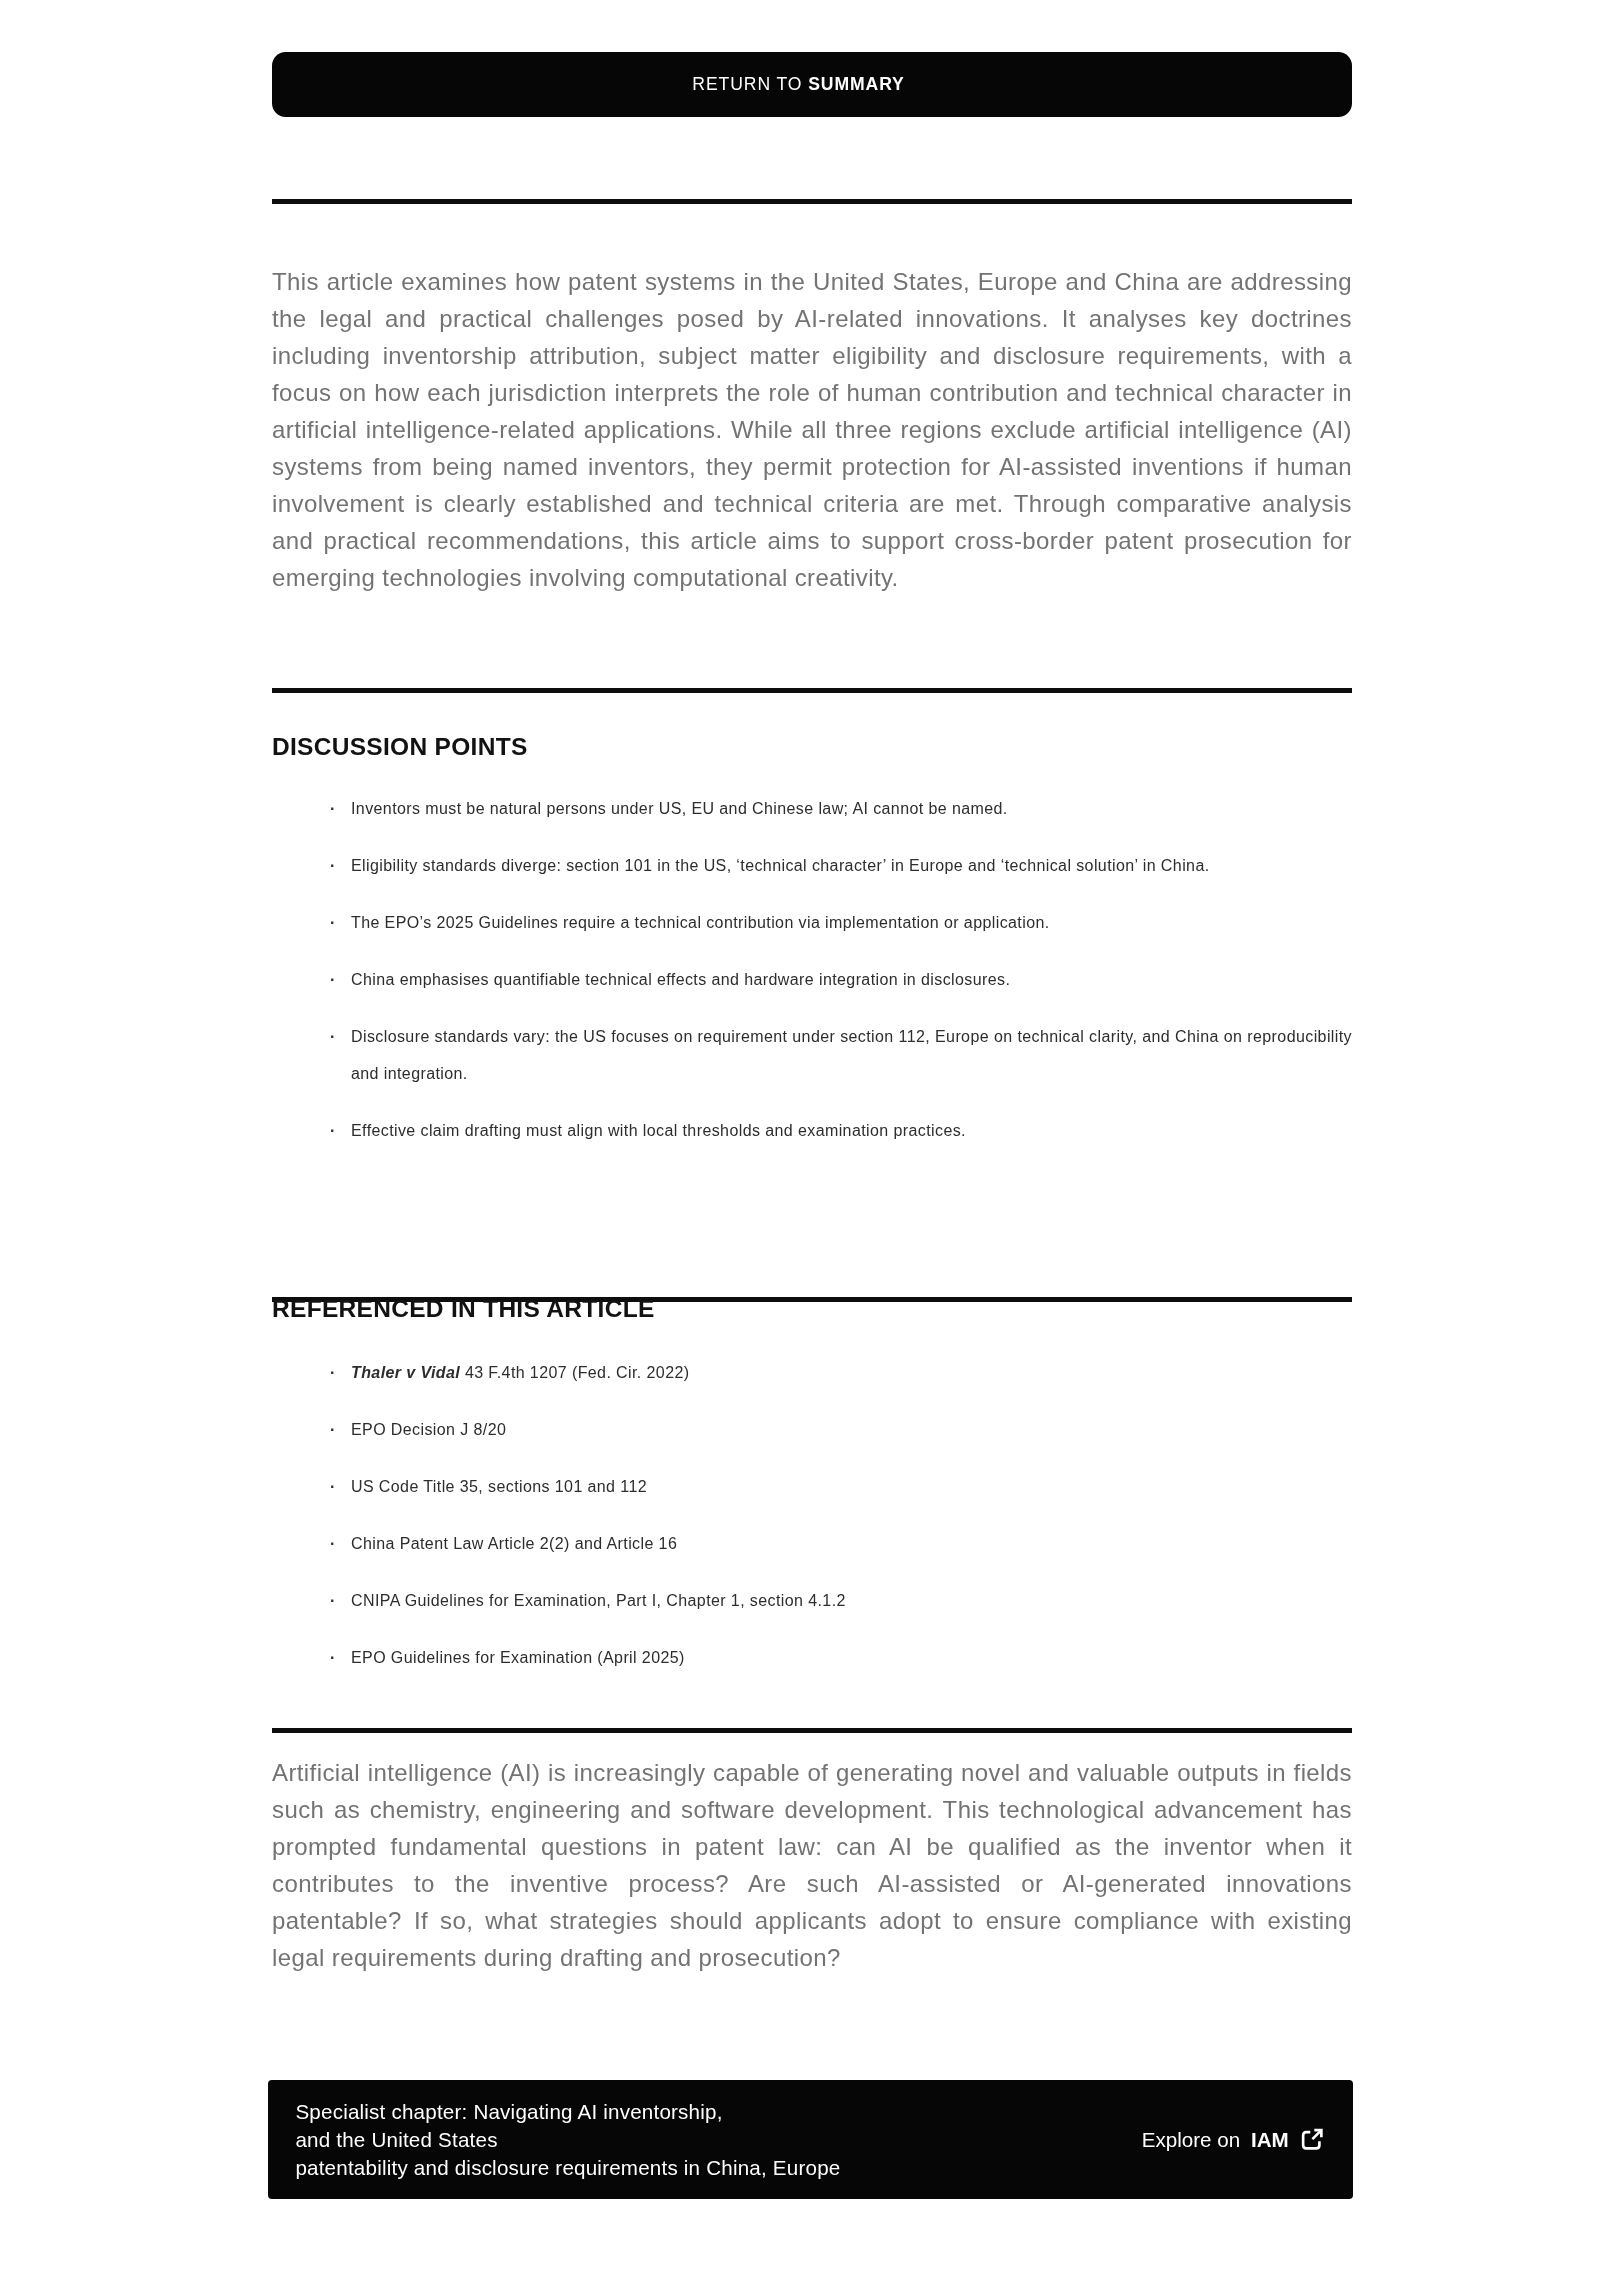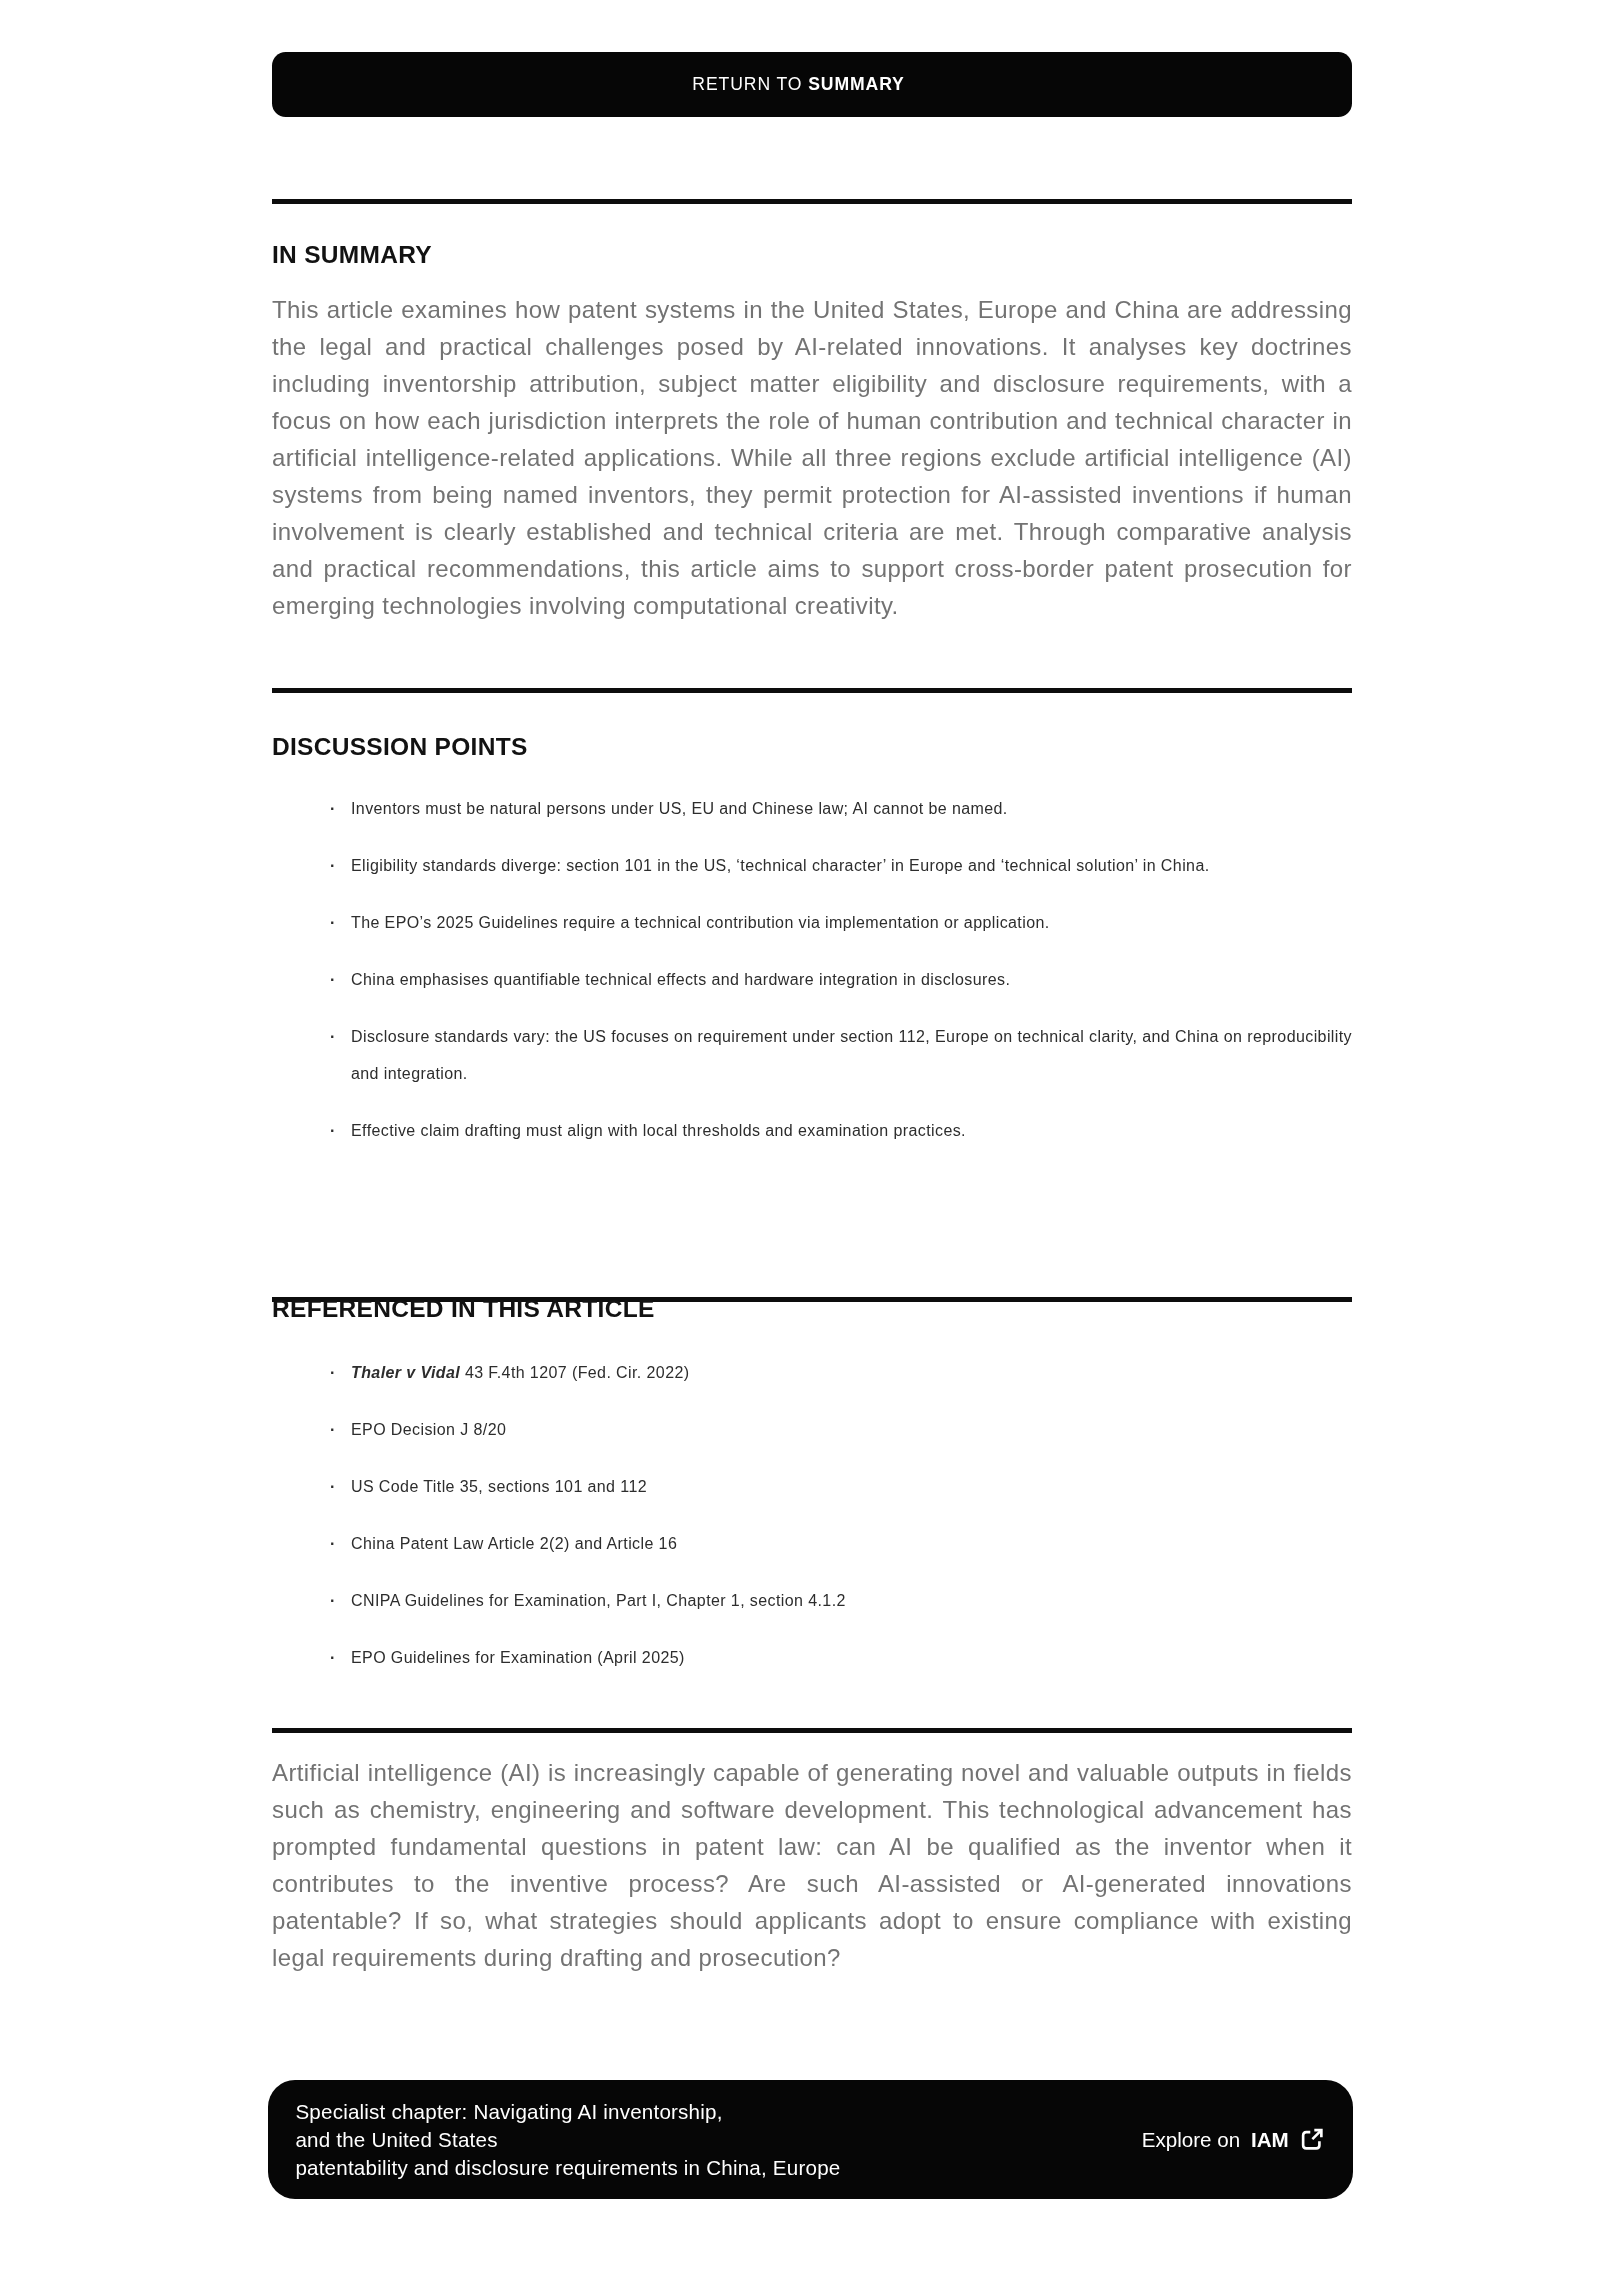--- a/index.html
+++ b/index.html
@@ -37,42 +37,41 @@
                    letter-spacing:0.4px; color:#2d2d2d;margin-top:20px; }
   ul.dot-list li::before { content:"\00B7"; position:absolute; left:58px; top:0;
                            font-weight:bold; color:#2d2d2d; }
   ul.discussion-list li { margin-bottom:11.8px; text-align:justify; }
   ul.refs-list { margin-top:31px; }
   ul.refs-list li { margin-bottom:9.8px; white-space:nowrap; }
   .case-name { font-style:italic; font-weight:bold; }
 
   
   .footer { position:absolute; left:268px; top:2080px; width:1085px; height:119px;
-            background:#060606; border-radius:27px; color:#ffffff;
+            background:#060606; border-radius:4px; color:#ffffff;
             display:flex; align-items:center; justify-content:space-between;
             padding:0 29px 0 27.4px;gap:32px; }
   .footer-title { font-size:20.6px; line-height:28px; letter-spacing:0.2px; }
   .footer-link { display:flex; align-items:center; gap:10.8px; color:#ffffff;
                  font-size:20.6px; text-decoration:none; white-space:nowrap; }
   .footer-link .bold { font-weight:bold; }
   .ext-icon { width:24.5px; height:24.5px; display:block; }
 </style>
 </head>
 <body>
 
 <div class="page">
 
   <div class="col topbar">
     <a href="#" class="topbar-link"><span>RETURN TO </span><span class="bold">SUMMARY</span></a>
   </div>
 
   <div class="rule rule-1"></div>
 
   <div class="col sec-summary">
-    <h2 class="sec-heading">IN SUMMARY</h2>
     <p class="body-text">This article examines how patent systems in the United States, Europe and China are addressing the legal and practical challenges posed by AI-related innovations. It analyses key doctrines including inventorship attribution, subject matter eligibility and disclosure requirements, with a focus on how each jurisdiction interprets the role of human contribution and technical character in artificial intelligence-related applications. While all three regions exclude artificial intelligence (AI) systems from being named inventors, they permit protection for AI-assisted inventions if human involvement is clearly established and technical criteria are met. Through comparative analysis and practical recommendations, this article aims to support cross-border patent prosecution for emerging technologies involving computational creativity.</p>
   </div>
 
   <div class="rule rule-2"></div>
 
   <div class="col sec-discussion">
     <h2 class="sec-heading">DISCUSSION POINTS</h2>
     <ul class="dot-list discussion-list">
 
         <li>Inventors must be natural persons under US, EU and Chinese law; AI cannot be named.</li>

